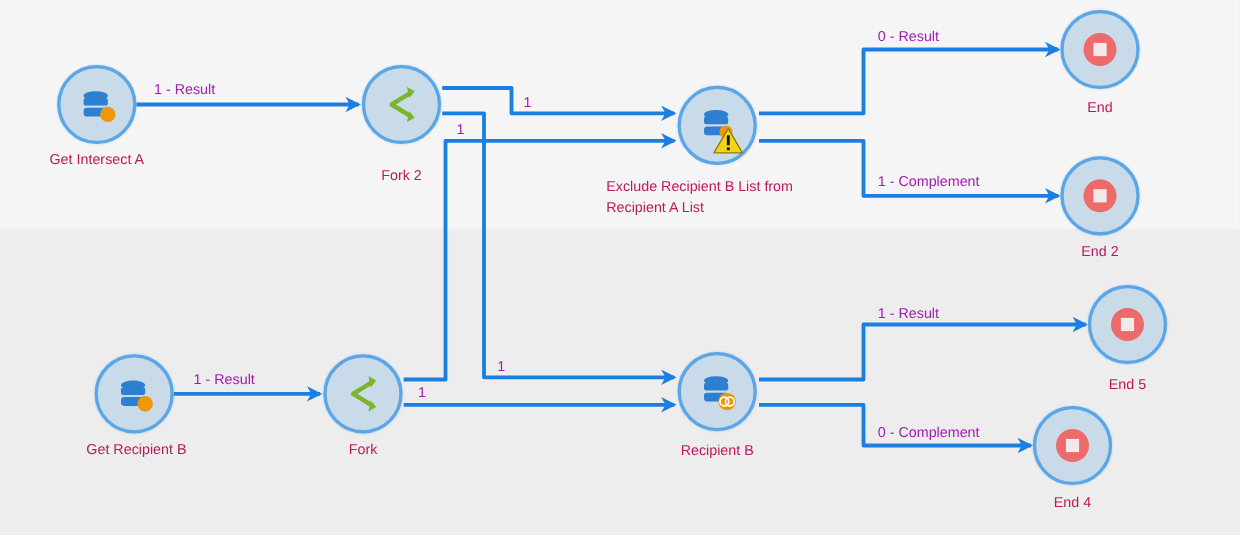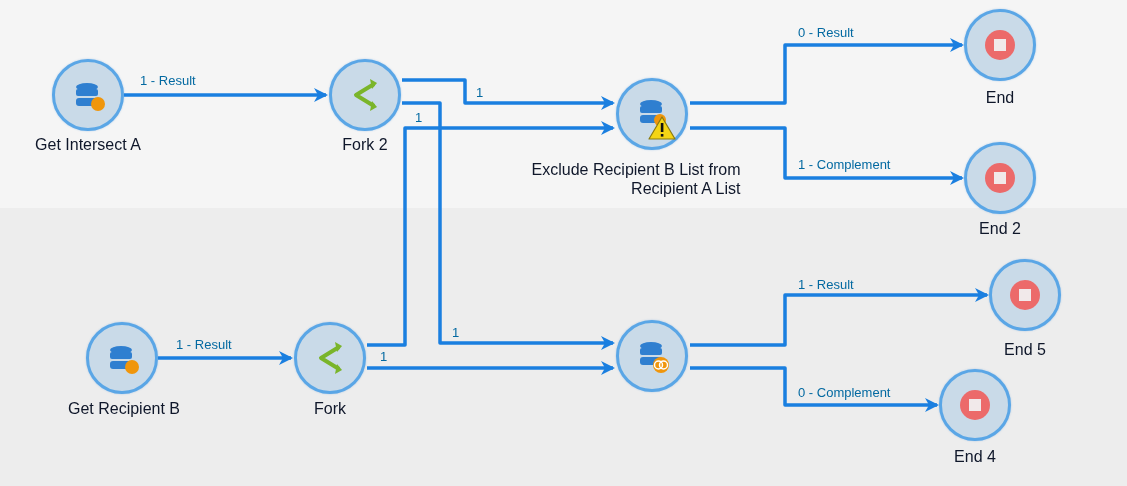--- a/index.html
+++ b/index.html
@@ -2,22 +2,22 @@
 <html><head>
 <meta charset="utf-8">
 <style>
   html,body{margin:0;padding:0;}
   body{width:1127px;height:486px;position:relative;overflow:hidden;font-family:"Liberation Sans",sans-serif;background:#ededed;}
   .bg-top{position:absolute;left:0;top:0;width:1127px;height:208px;background:#f5f5f5;}
   .bg-bottom{position:absolute;left:0;top:208px;width:1127px;height:278px;background:#ededed;}
   svg.wires{position:absolute;left:0;top:0;width:1127px;height:486px;}
   .node{position:absolute;width:72px;height:72px;border-radius:50%;background:#c9dae8;border:3px solid #5aa6e6;box-sizing:border-box;box-shadow:0 0 2px rgba(60,140,220,.4);}
   .node svg{position:absolute;left:0;top:0;width:66px;height:66px;}
-  .label{position:absolute;font-size:16px;color:#0f172a;text-align:right;line-height:19px;white-space:nowrap;transform:translateX(-50%);}
-  .edge-label{position:absolute;font-size:13px;color:#0369a1;white-space:nowrap;}
+  .label{position:absolute;font-size:13px;color:#be185d;text-align:left;line-height:19px;white-space:nowrap;transform:translateX(-50%);}
+  .edge-label{position:absolute;font-size:13px;color:#a21caf;white-space:nowrap;}
 </style>
 </head>
 <body>
 
 <div class="bg-top"></div>
 <div class="bg-bottom"></div>
 
 <svg class="wires" viewBox="0 0 1127 486">
   <defs>
     <marker id="arr" markerWidth="14" markerHeight="14" refX="12" refY="7" orient="auto" markerUnits="userSpaceOnUse">
@@ -59,21 +59,21 @@
 </div>
 <div class="label" style="left:88px;top:135px">Get Intersect A</div>
 
 <div class="node" style="left:329px;top:59px">
   <svg viewBox="0 0 66 66">
     <path d="M42,22 L24,33 L42,44" fill="none" stroke="#7ab52a" stroke-width="4" stroke-linejoin="round"></path>
     <path d="M38,17 L45,21 L40,27 Z" fill="#7ab52a"></path>
     <path d="M38,49 L45,45 L40,39 Z" fill="#7ab52a"></path>
   </svg>
 </div>
-<div class="label" style="left:365px;top:135px">Fork 2</div>
+<div class="label" style="left:365px;top:150px">Fork 2</div>
 
 <div class="node" style="left:616px;top:78px">
   <svg viewBox="0 0 66 66">
     <ellipse cx="32" cy="23" rx="11" ry="4" fill="#2f7fd0"></ellipse>
     <rect x="21" y="25" width="22" height="7" rx="2" fill="#2f7fd0"></rect>
     <rect x="21" y="34" width="22" height="8" rx="3" fill="#2f7fd0"></rect>
     <circle cx="41" cy="39" r="6" fill="#f0960c"></circle>
     <g>
       <path d="M43,36 L56,58 L30,58 Z" fill="#f5d415" stroke="#8a7a10" stroke-width="1.2" stroke-linejoin="round"></path>
       <rect x="41.8" y="42" width="2.6" height="9" fill="#111"></rect>
@@ -125,20 +125,21 @@
   <svg viewBox="0 0 66 66">
     <ellipse cx="32" cy="23" rx="11" ry="4" fill="#2f7fd0"></ellipse>
     <rect x="21" y="25" width="22" height="7" rx="2" fill="#2f7fd0"></rect>
     <rect x="21" y="34" width="22" height="8" rx="3" fill="#2f7fd0"></rect>
     <circle cx="42" cy="42" r="8" fill="#f0960c"></circle>
     <circle cx="39.5" cy="42" r="4" fill="none" stroke="#fff" stroke-width="1.5"></circle>
     <circle cx="44.5" cy="42" r="4" fill="none" stroke="#fff" stroke-width="1.5"></circle>
   </svg>
 </div>
 <div class="label" style="left:652px;top:400px">
+  <div>Recipient B</div>
 </div>
 
 <div class="node" style="left:989px;top:259px">
   <svg viewBox="0 0 66 66">
     <circle cx="33" cy="33" r="15" fill="#ec6a6a"></circle>
     <rect x="27" y="27" width="12" height="12" fill="#f1e9ea"></rect>
   </svg>
 </div>
 <div class="label" style="left:1025px;top:340px">End 5</div>
 

